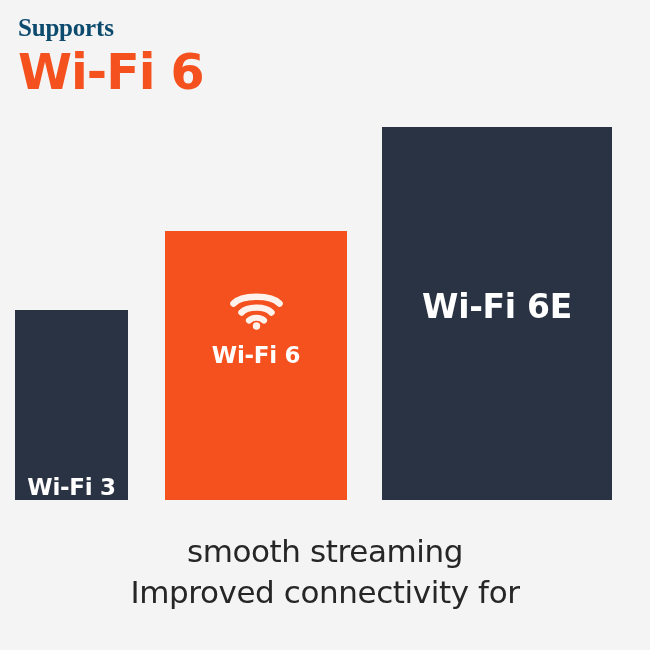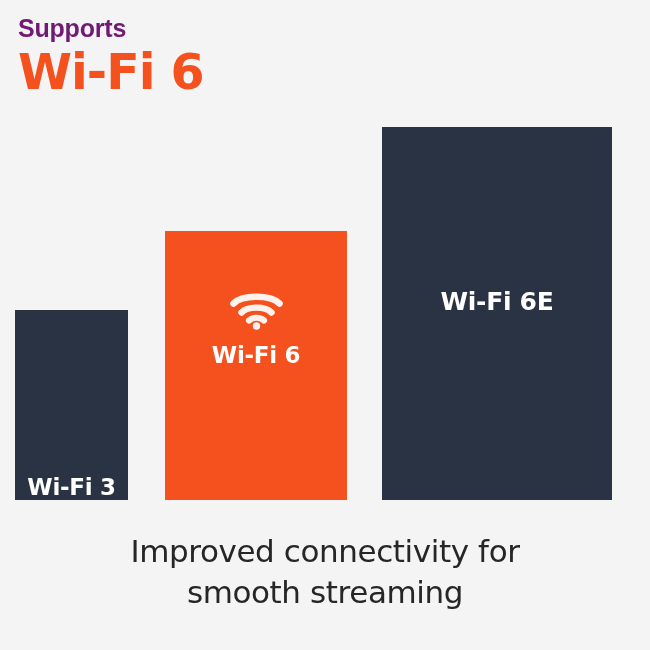--- a/index.html
+++ b/index.html
@@ -23,24 +23,24 @@
   }
 
   
   .headline-block {
     position: absolute;
     left: 18px;
     top: 14px;
     width: 600px;
   }
   .eyebrow {
-    font-family: Liberation Sans, sans-serif;
+    font-family: Liberation Serif, serif;
     font-size: 25px;
     font-weight: 700;
-    color: #701a75;
+    color: #0c4a6e;
     line-height: 1.15;
     letter-spacing: -0.2px;
     margin: 0;
     padding: 0;
   }
   .headline {
     font-family: "DejaVu Sans", sans-serif;
     font-size: 49px;
     font-weight: 700;
     color: #f4511e;
@@ -102,21 +102,21 @@
   #bar-wifi6 .bar-label { font-size: 23px; margin-top: 12px; }
 
   
   #bar-wifi6e {
     left: 382px;
     width: 230px;
     height: 373px;
     background: #2a3344;
   }
   #bar-wifi6e .bar-inner { justify-content: flex-start; padding-top: 160px; }
-  #bar-wifi6e .bar-label { font-size: 25px; text-align: center; }
+  #bar-wifi6e .bar-label { font-size: 33px; text-align: center; }
 
   
   .wifi-icon {
     display: block;
     width: 55px;
     height: 40px;
   }
   .wifi-icon svg { display: block; width: 55px; height: 40px; }
 
   
@@ -171,17 +171,17 @@
 
     <div class="bar" id="bar-wifi6e">
       <div class="bar-inner">
         <span class="bar-label">Wi-Fi 6E</span>
       </div>
     </div>
 
   </div>
 
   <div class="caption">
+    <span class="caption-line">smooth streaming</span>
     <span class="caption-line">Improved connectivity for</span>
-    <span class="caption-line">smooth streaming</span>
   </div>
 
 </div>
 
 </body></html>

